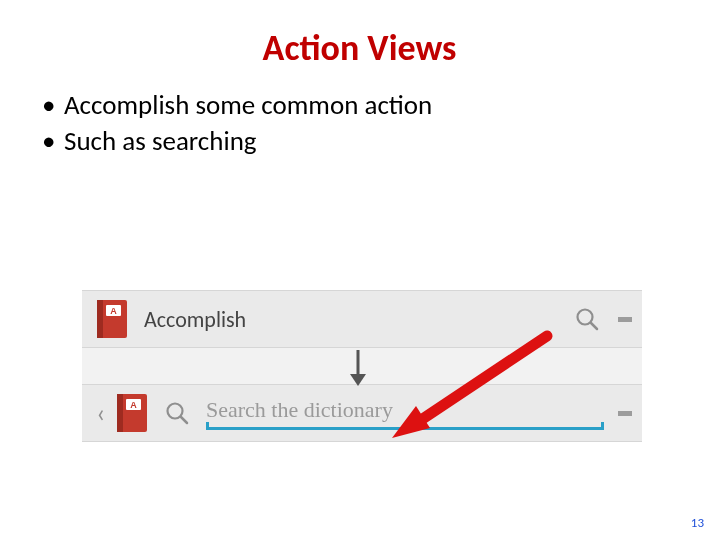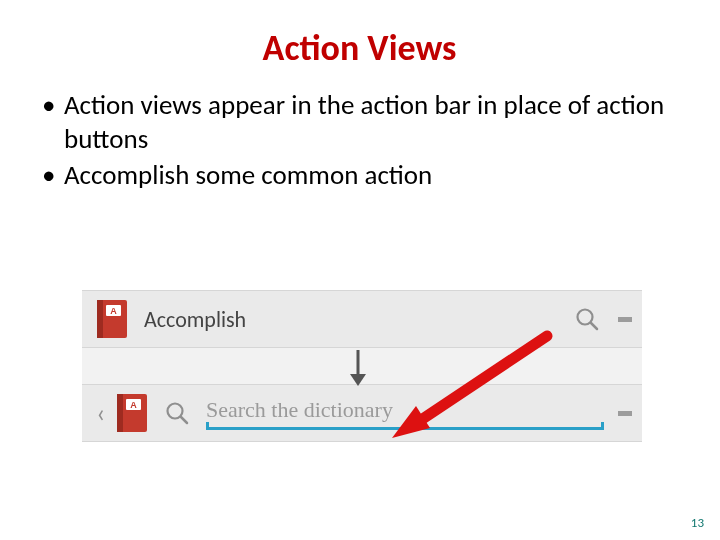--- a/index.html
+++ b/index.html
@@ -33,32 +33,32 @@
   .underline::before, .underline::after { content: ""; position: absolute; top: -5px; width: 3px; height: 8px; background: #2aa0c8; }
   .underline::before { left: 0; }
   .underline::after { right: 0; }
 
   .down-arrow { position: absolute; left: 260px; top: 58px; color: #555; }
   .down-arrow svg { width: 32px; height: 40px; }
 
   .red-arrow { position: absolute; left: 300px; top: 40px; pointer-events: none; }
   .red-arrow svg { width: 180px; height: 120px; overflow: visible; }
 
-  .pagenum { position: absolute; right: 16px; bottom: 10px; font-size: 13px; color: #0f766e; text-align: right; }
+  .pagenum { position: absolute; right: 16px; bottom: 10px; font-size: 13px; color: #1d4ed8; text-align: right; }
 </style>
 </head>
 <body>
 
 <div class="slide">
 
   <h1 class="title">Action Views</h1>
 
   <ul class="bullets">
-    <li>Action views appear in the action bar in place of action buttons</li>
     <li>Accomplish some common action</li>
+    <li>Such as searching</li>
   </ul>
 
   <div class="figure">
 
     <div class="bar">
       <div class="bookicon">
         <svg viewBox="0 0 38 42">
           <rect x="3" y="2" width="30" height="38" rx="2" fill="#c43a2d"></rect>
           <rect x="3" y="2" width="6" height="38" fill="#9e2b20"></rect>
           <rect x="12" y="7" width="15" height="11" rx="1" fill="#fff"></rect>

